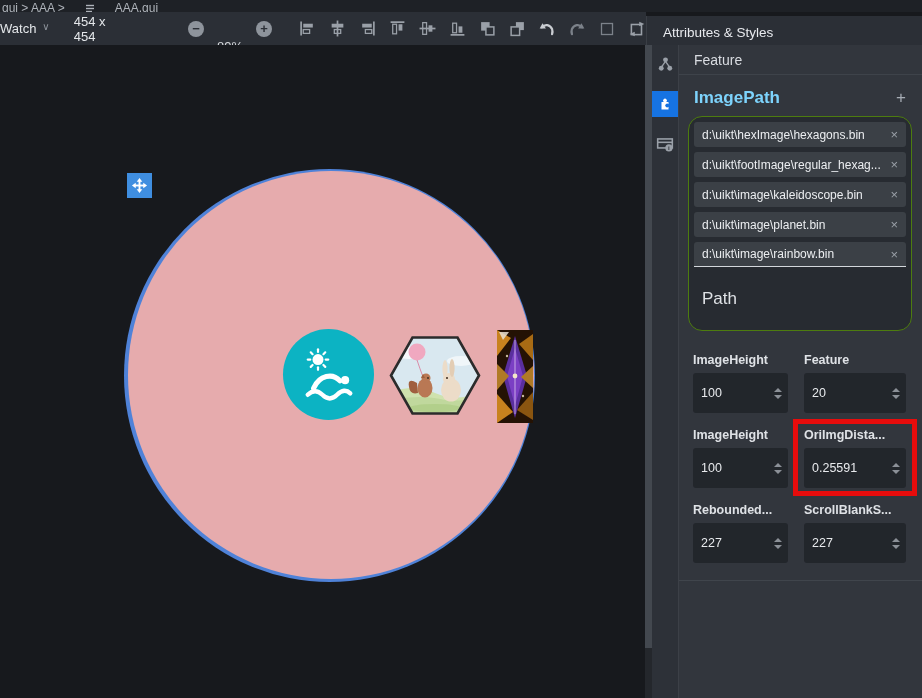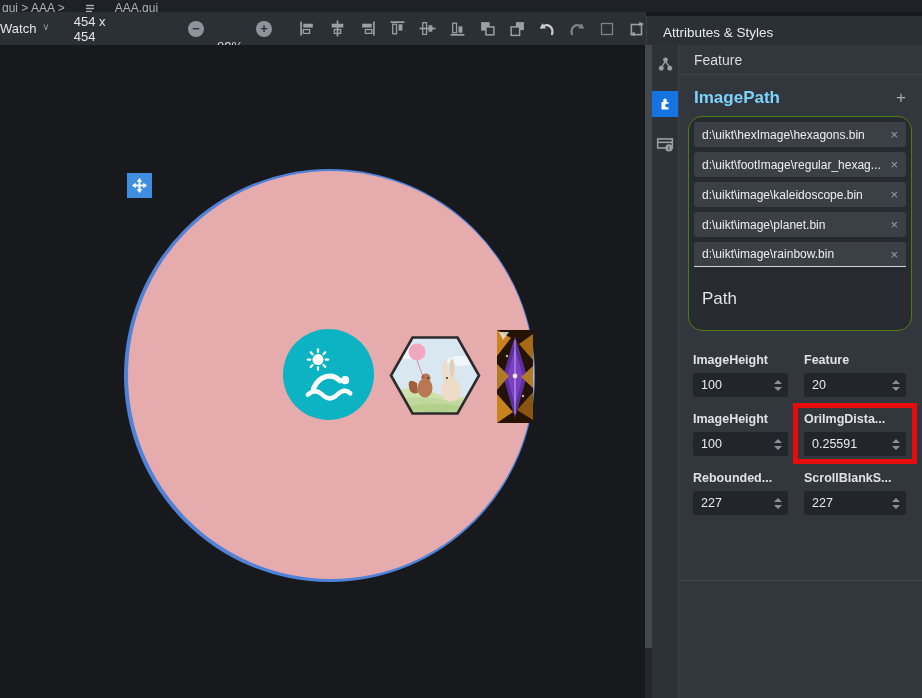--- a/index.html
+++ b/index.html
@@ -59,21 +59,21 @@
   .path-item.selected { margin-bottom:12px; border-radius:3px 3px 0 0; border-bottom:1px solid #d3d7dc; }
   .path-sub { padding:10px 4px 10px 8px; }
   .path-sub-label { color:#dfe2e6; font-size:17px; margin-bottom:6px; }
   .path-sub-row { display:flex; align-items:center; gap:2px; }
   .path-input { width:86px; height:22px; background:#24272d; color:#dfe2e6; font-size:12px; padding:0 5px; line-height:22px; white-space:nowrap; overflow:hidden; }
   .img-pick-btn { width:22px; height:22px; background:#c9ced5; border-radius:2px; display:flex; align-items:center; justify-content:center; }
 
   .props { margin:22px 16px 0 14px; display:grid; grid-template-columns:95px 1fr; column-gap:16px; row-gap:15px; }
   .cell { position:relative; }
   .cell-label { color:#dfe2e6; font-size:12.5px; font-weight:bold; margin-bottom:6px; white-space:nowrap; overflow:hidden; }
-  .field { height:24px; background:#22262b; border-radius:3px; display:flex; align-items:center; padding:0 4px 0 8px; }
+  .field { height:40px; background:#22262b; border-radius:3px; display:flex; align-items:center; padding:0 4px 0 8px; }
   .field-value { flex:1; color:#e8eaed; font-size:12.5px; }
   .spinner { display:flex; flex-direction:column; gap:3px; align-items:center; padding:0 2px; }
   .sp-up { width:0; height:0; border-left:4px solid transparent; border-right:4px solid transparent; border-bottom:4px solid #8b9097; }
   .sp-dn { width:0; height:0; border-left:4px solid transparent; border-right:4px solid transparent; border-top:4px solid #8b9097; }
   .red-frame { position:absolute; left:-11px; top:-9px; right:-11px; bottom:-8px; border:5px solid #e70c0c; pointer-events:none; z-index:5; }
 
   .panel-bottom-line { position:absolute; left:0; right:0; top:535px; border-top:1px solid #40454c; }
 
   svg { display:block; }
 </style>

